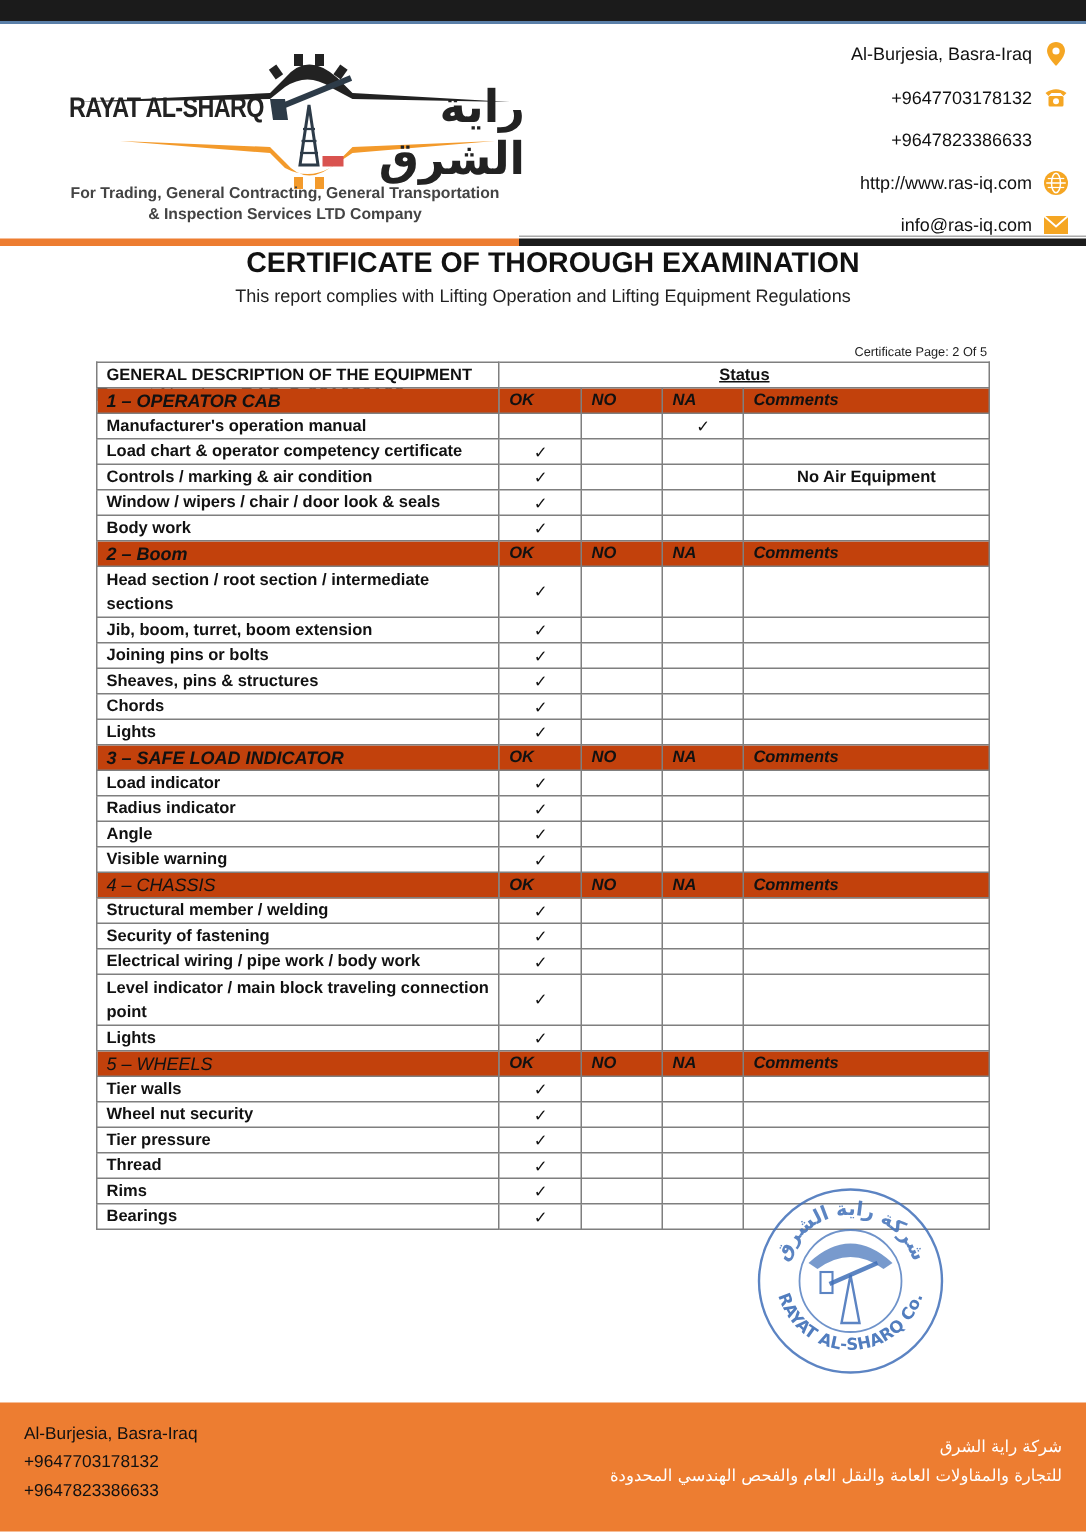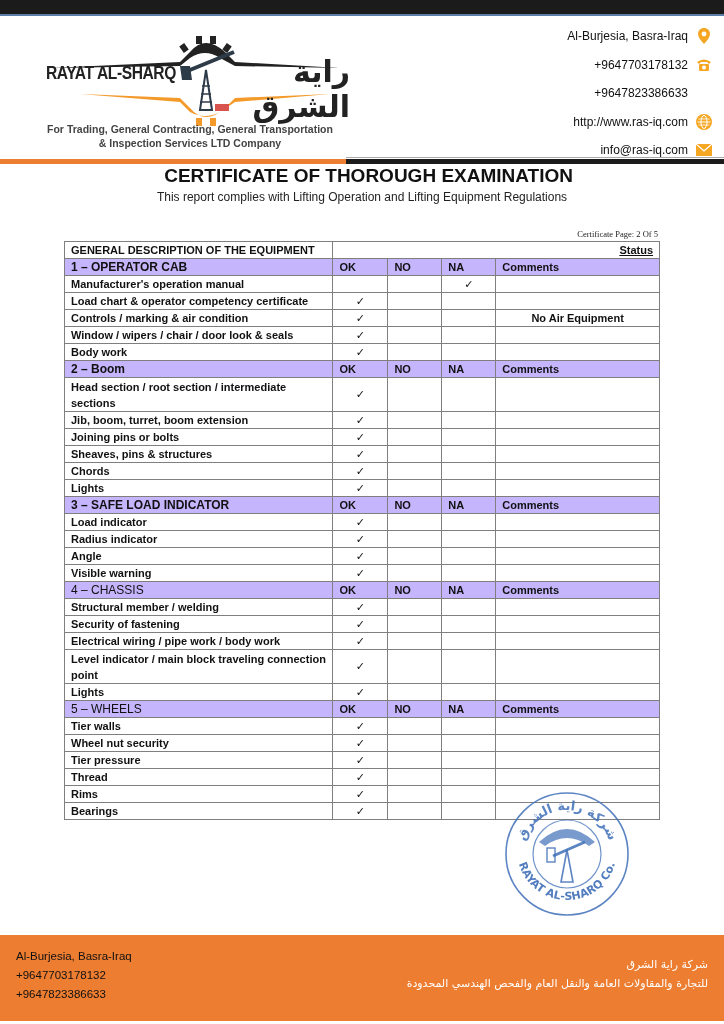--- a/index.html
+++ b/index.html
@@ -23,33 +23,33 @@
 
   
   .sep-orange { position: absolute; left: 0; top: 159px; width: 346px; height: 5px; background: #ed7d31; }
   .sep-dark { position: absolute; left: 346px; top: 159px; width: 378px; height: 5px; background: #1b1b1b; }
   .sep-thin { position: absolute; left: 346px; top: 157px; width: 378px; height: 1px; background: #aaa; }
 
   .title { position: absolute; left: 0; top: 165px; width: 573px; text-align: right; font-size: 19px; font-weight: bold; color: #111; }
   .subtitle { position: absolute; left: 0; top: 190px; width: 724px; text-align: center; font-size: 12px; color: #222; }
 
   .report-no { position: absolute; left: 64px; top: 229px; font-size: 13px; color: #222; margin-top: 26px; }
-  .cert-page { position: absolute; right: 66px; top: 229px; font-size: 8.5px; color: #222; font-family: Liberation Serif, serif; }
+  .cert-page { position: absolute; right: 66px; top: 229px; font-size: 8.5px; color: #222; }
 
   
   table.exam { position: absolute; left: 64px; top: 241px; width: 596px; border-collapse: collapse; font-size: 11px; padding-left: 22px; }
   table.exam td { border: 1px solid #7f7f7f; height: 17px; padding: 0 6px; vertical-align: middle; }
   table.exam col.c-desc { width: 269px; }
   table.exam col.c-ok { width: 55px; }
   table.exam col.c-no { width: 54px; }
   table.exam col.c-na { width: 54px; }
   table.exam col.c-cm { width: 164px; }
   .hdr td { font-weight: bold; font-size: 11px; }
-  .hdr td.status { text-align: right; text-decoration: underline; }
-  .sec td { background: #c4b5fd; font-weight: bold; font-size: 12px; color: #111; }
+  .hdr td.status { text-align: center; text-decoration: underline; }
+  .sec td { background: #c2410c; font-weight: bold; font-size: 12px; color: #111; font-style: italic; }
   .sec td.ctr { text-align: left; font-size: 11px; }
   .sec td.sec-title.light { font-weight: normal; }
   .item td.desc { font-weight: bold; line-height: 16px; }
   .item td.chk { text-align: center; font-size: 11px; }
   .item td.cm { text-align: center; font-weight: bold; }
   .item.tall td { height: 34px; }
 
   
   .stamp { position: absolute; left: 503px; top: 790px; width: 128px; height: 128px; }
 

